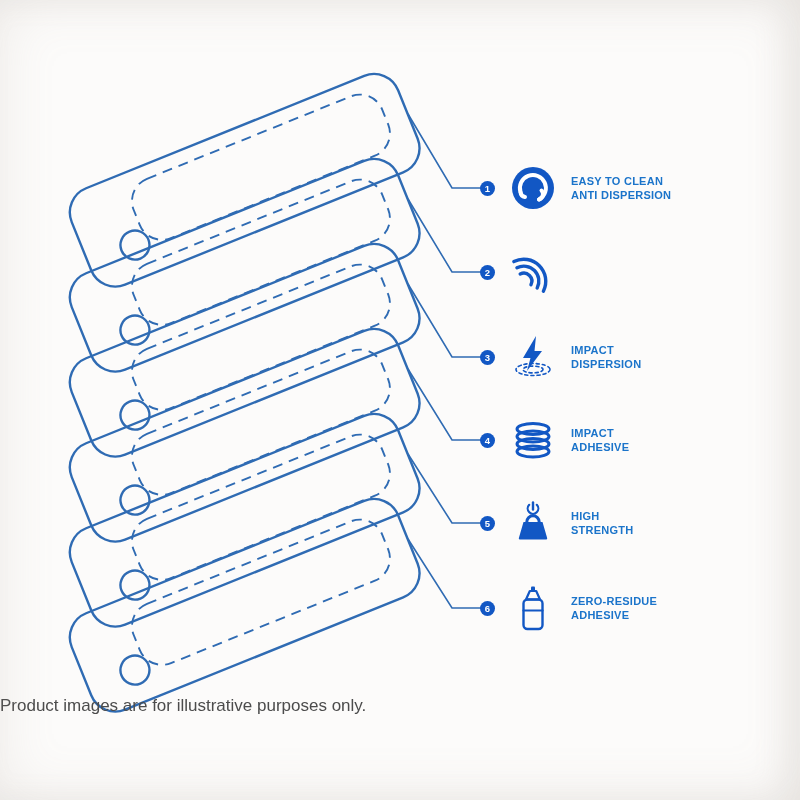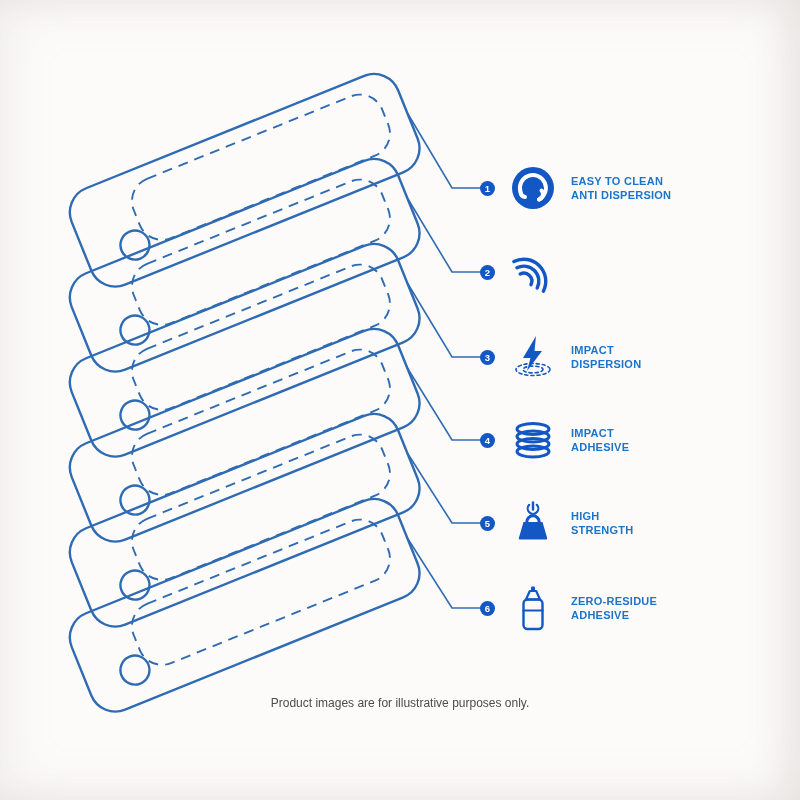--- a/index.html
+++ b/index.html
@@ -35,22 +35,22 @@
   .feature-icon{ width:46px; height:46px; flex:0 0 46px; display:flex; align-items:center; justify-content:center; }
   .feature-icon svg{ width:46px; height:46px; }
   .if{ fill:var(--c-icon,#1257c4); }
   .ic{ fill:none; stroke:var(--c-icon,#1257c4); stroke-linecap:round; stroke-linejoin:round; }
   .sw{ fill:none; stroke:#ffffff; stroke-width:4; stroke-linecap:round; }
 
   .feature-label{ color:var(--c-label,#1b74ca); font-size:11px; font-weight:bold; letter-spacing:.25px; line-height:1.3; }
   .feature-label span{ display:block; }
 
   .disclaimer{
-    position:absolute; left:0; right:0; top:696px; text-align:center;
-    color:var(--c-disclaimer,#4c4c4c); font-size:12px;
+    position:absolute; left:0; right:0; top:696px; 
+    color:var(--c-disclaimer,#4c4c4c); font-size:17px;
   }
 </style>
 </head>
 <body>
 
 <div class="stage">
 
   <svg class="diagram-svg" viewBox="0 0 800 800">
     <defs>
       <g id="phone-layer">

